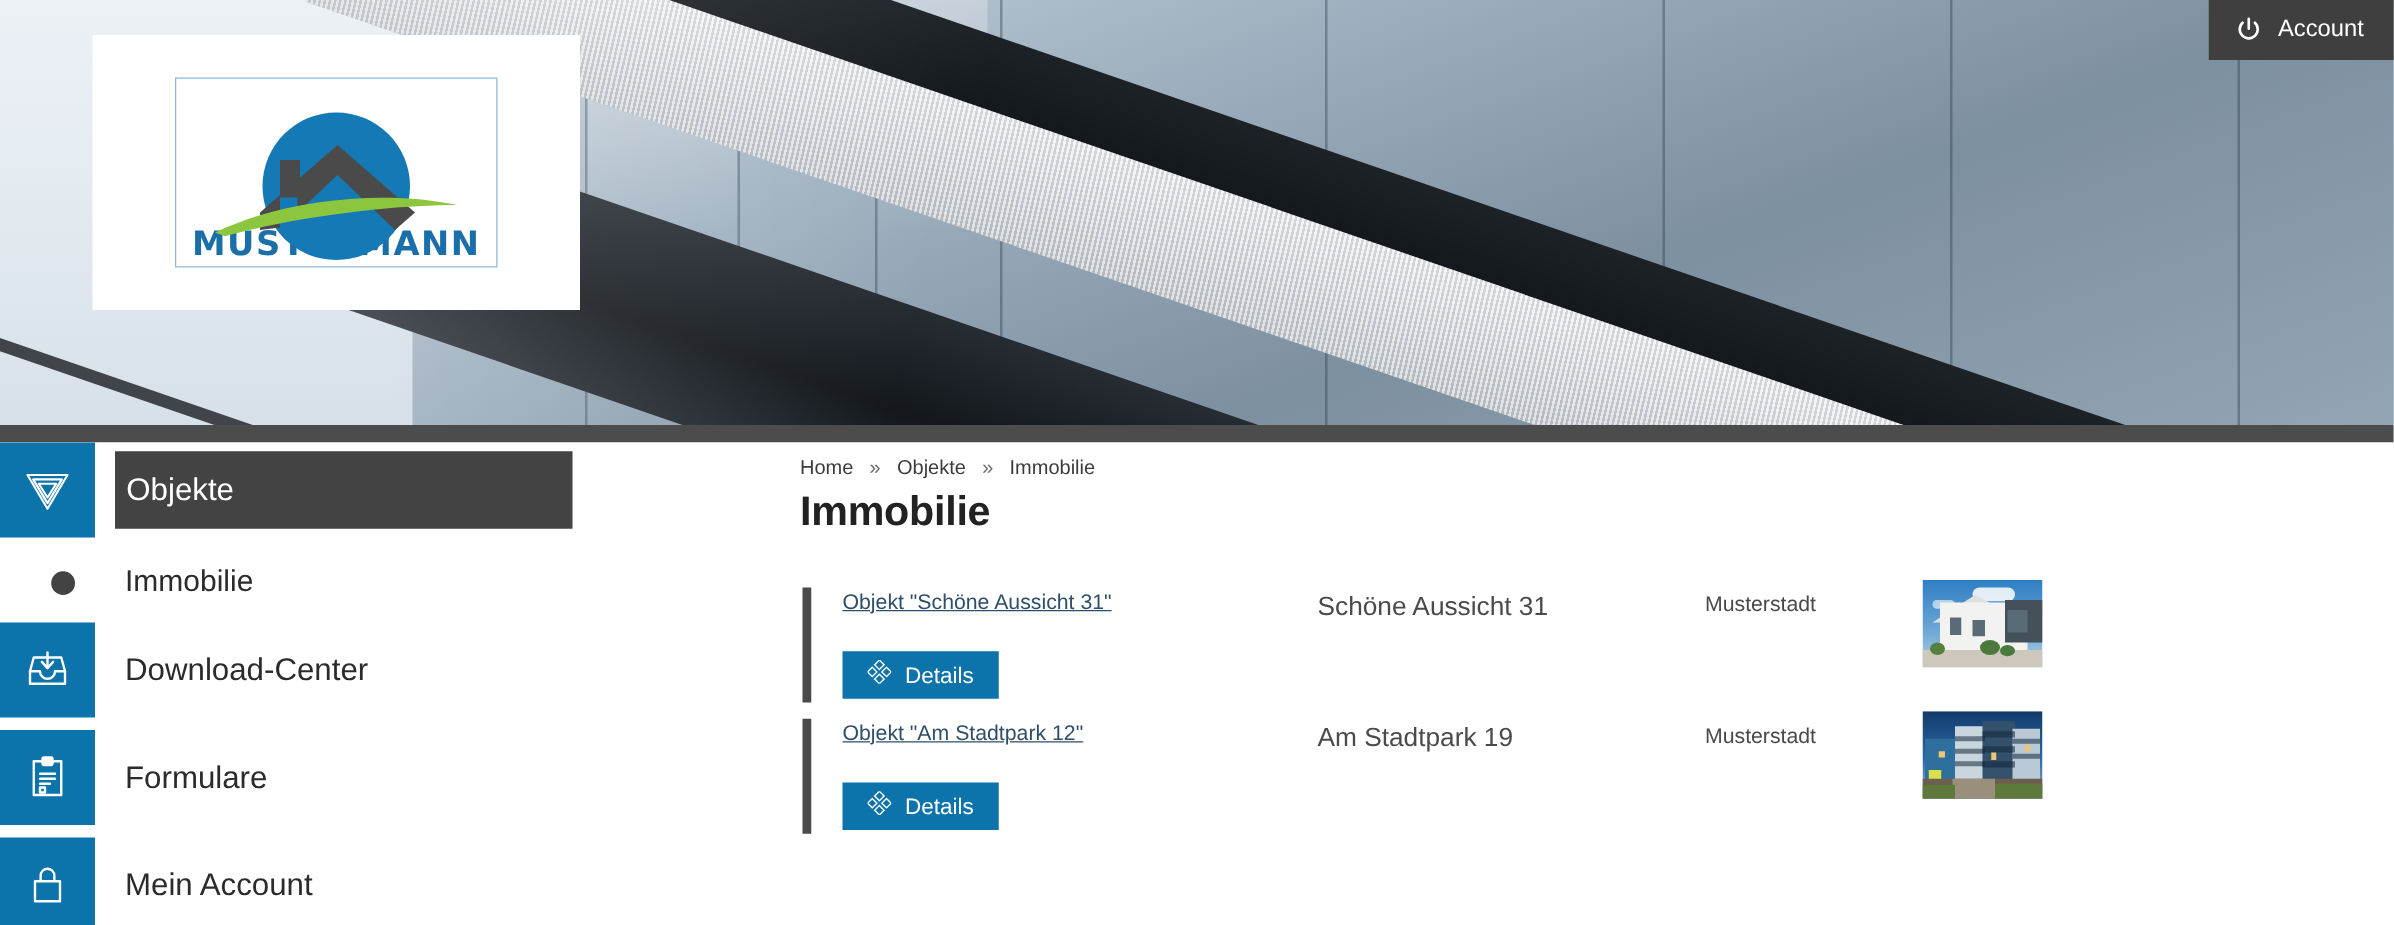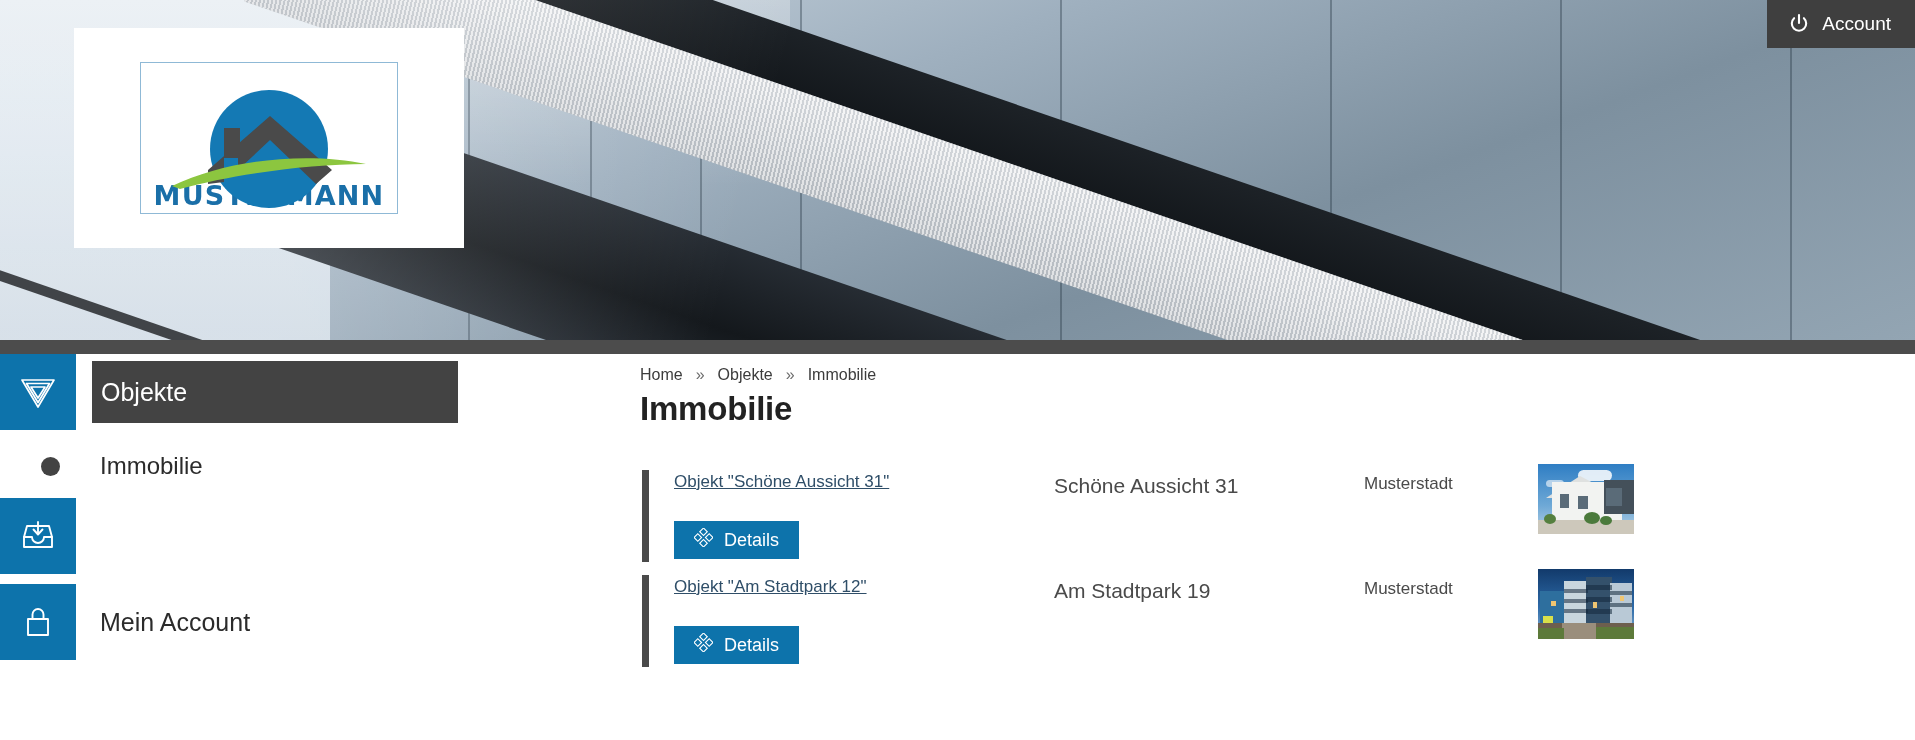--- a/index.html
+++ b/index.html
@@ -265,22 +265,34 @@
 
     <div class="nav-row">
       <div class="nav-tile">
         <svg width="42" height="42" viewBox="0 0 42 42" fill="none" stroke="#ffffff" stroke-width="1.9" stroke-linecap="round" stroke-linejoin="round">
           <path d="M7 22 L10 11 H32 L35 22"></path>
           <path d="M7 22 H15 a6 6 0 0 0 12 0 H35 V32 H7 Z"></path>
           <path d="M21 7 V19"></path>
           <path d="M16.5 14.5 L21 19.5 L25.5 14.5"></path>
         </svg>
       </div>
-    </div>
-
+      <div class="nav-label">Download-Center</div>
+    </div>
+
+    <div class="nav-row">
+      <div class="nav-tile">
+        <svg width="42" height="42" viewBox="0 0 42 42" fill="none" stroke="#ffffff" stroke-width="1.9" stroke-linecap="round" stroke-linejoin="round">
+          <rect x="10" y="8" width="22" height="27"></rect>
+          <rect x="17" y="5" width="8" height="6" rx="1" fill="#ffffff"></rect>
+          <path d="M15 18 H27 M15 22 H27 M15 26 H23"></path>
+          <rect x="15" y="29" width="4" height="4"></rect>
+        </svg>
+      </div>
+      <div class="nav-label">Formulare</div>
+    </div>
 
     <div class="nav-row">
       <div class="nav-tile">
         <svg width="42" height="42" viewBox="0 0 42 42" fill="none" stroke="#ffffff" stroke-width="1.9" stroke-linejoin="round">
           <rect x="11" y="18" width="20" height="16"></rect>
           <path d="M15.5 18 V13.5 a5.5 5.5 0 0 1 11 0 V18"></path>
         </svg>
       </div>
       <div class="nav-label">Mein Account</div>
     </div>

